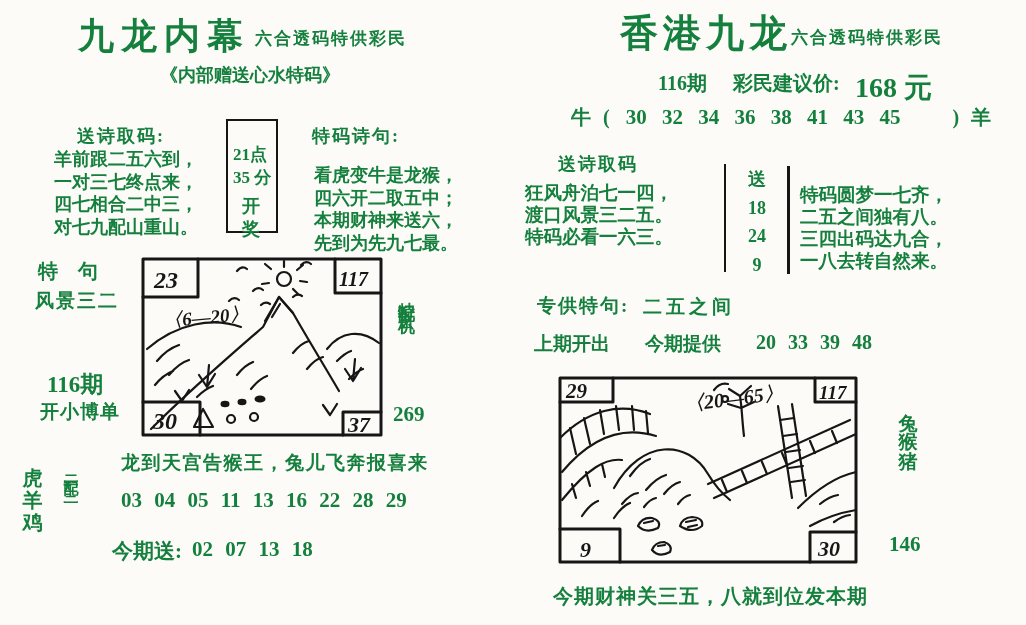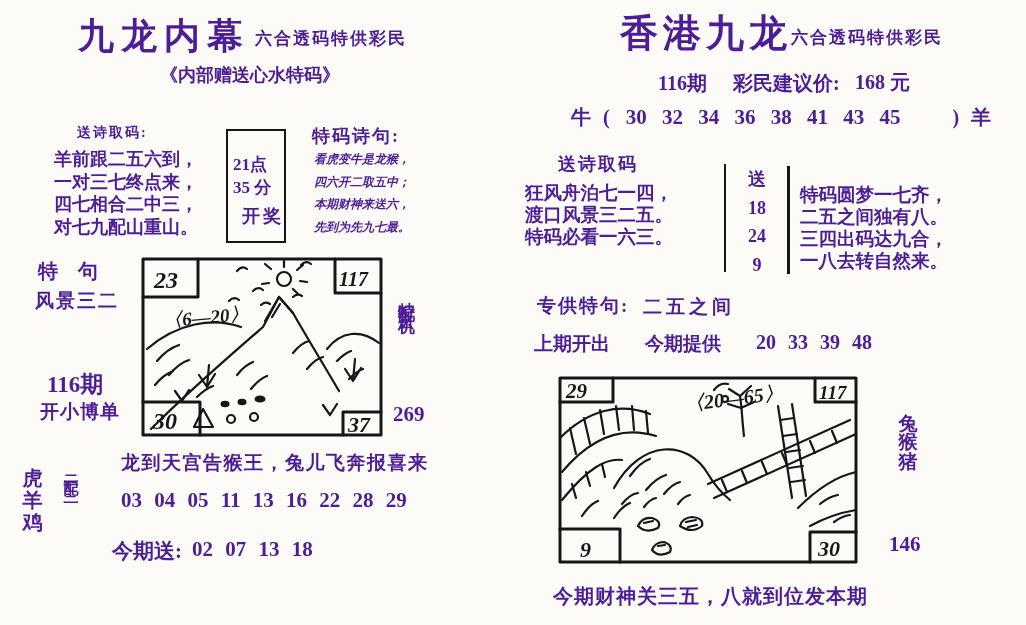--- a/index.html
+++ b/index.html
@@ -1,62 +1,62 @@
 <!DOCTYPE html>
 <html><head>
 <meta charset="utf-8">
 <style>
   html,body{margin:0;padding:0;background:#d9d9d9;}
   .sheet{
     position:relative;width:1026px;height:625px;background:#fcfbf8;
     font-family:"Liberation Serif","DejaVu Serif",serif;
-    color:#4c1d95;font-weight:bold;overflow:hidden;
+    color:#15803d;font-weight:bold;overflow:hidden;
   }
   .abs{position:absolute;white-space:nowrap;}
   .pre{white-space:pre;text-align:center;}
   .vert{writing-mode:vertical-rl;text-orientation:upright;}
   .lines div{white-space:nowrap;}
   .clockbox{
-    position:absolute;left:226px;top:129px;width:60px;height:114px;
+    position:absolute;left:226px;top:119px;width:52px;height:114px;
     border:2.5px solid #161616;box-sizing:border-box;
     padding-top:22px;padding-left:5px;font-size:17px;line-height:23px;
   }
   .clockbox .open{margin-top:6px;padding-left:9px;font-size:18px;letter-spacing:3px;}
   .vline{position:absolute;background:#161616;}
   .sendcol{position:absolute;left:738px;top:165px;width:38px;text-align:center;
     font-size:18px;line-height:28.5px;}
   .numrow{word-spacing:7px;}
   svg text{font-family:"Liberation Serif","DejaVu Serif",serif;font-weight:bold;}
   .sketch{position:absolute;}
 </style>
 </head>
 <body>
 
 <div class="sheet">
 
   <div class="abs" style="left:78px;top:12px;font-size:36px;letter-spacing:7px;">九龙内幕</div>
   <div class="abs" style="left:255px;top:27px;font-size:17px;letter-spacing:2px;">六合透码特供彩民</div>
   <div class="abs" style="left:160px;top:63px;font-size:18px;">《内部赠送心水特码》</div>
 
-  <div class="abs" style="left:77px;top:124px;font-size:14px;letter-spacing:2px;">送诗取码:</div>
+  <div class="abs" style="left:77px;top:124px;font-size:18px;letter-spacing:2px;">送诗取码:</div>
   <div class="abs lines" style="left:54px;top:148px;font-size:18px;line-height:22.5px;">
     <div>羊前跟二五六到，</div>
     <div>一对三七终点来，</div>
     <div>四七相合二中三，</div>
     <div>对七九配山重山。</div>
   </div>
 
   <div class="clockbox">
     <div>21点</div>
     <div>35 分</div>
     <div class="open">开奖</div>
   </div>
 
   <div class="abs" style="left:312px;top:124px;font-size:18px;letter-spacing:2px;">特码诗句:</div>
-  <div class="abs lines" style="left:314px;top:148px;font-size:12px;line-height:22.5px;font-style:italic;">
+  <div class="abs lines" style="left:314px;top:164px;font-size:18px;line-height:22.5px;">
     <div>看虎变牛是龙猴，</div>
     <div>四六开二取五中；</div>
     <div>本期财神来送六，</div>
     <div>先到为先九七最。</div>
   </div>
 
   <div class="abs pre" style="left:38px;top:258px;font-size:20px;">特    句</div>
   <div class="abs" style="left:35px;top:288px;font-size:19px;letter-spacing:2px;">风景三二</div>
 
   <div class="abs" style="left:47px;top:369px;font-size:23px;">116期</div>
@@ -115,21 +115,21 @@
     <span class="numrow">02 07 13 18</span>
   </div>
 
   <div class="abs" style="left:620px;top:8px;font-size:38px;letter-spacing:5px;">香港九龙</div>
   <div class="abs" style="left:791px;top:26px;font-size:17px;letter-spacing:2px;">六合透码特供彩民</div>
 
   <div class="abs" style="left:658px;top:70px;font-size:20px;display:flex;gap:26px;">
     <span>116期</span>
     <span>彩民建议价:</span>
   </div>
-  <div class="abs" style="left:855px;top:69px;font-size:20px;">168 元</div>
+  <div class="abs" style="left:855px;top:69px;font-size:28px;">168 元</div>
 
   <div class="abs" style="left:571px;top:104px;font-size:20px;display:flex;align-items:center;">
     <span>牛</span>
     <span style="margin:0 16px 0 12px;">(</span>
     <span style="word-spacing:10px;font-size:21px;">30 32 34 36 38 41 43 45</span>
     <span style="margin-left:52px;">)</span>
     <span style="margin-left:12px;">羊</span>
   </div>
 
   <div class="abs" style="left:558px;top:152px;font-size:18px;letter-spacing:2px;">送诗取码</div>

